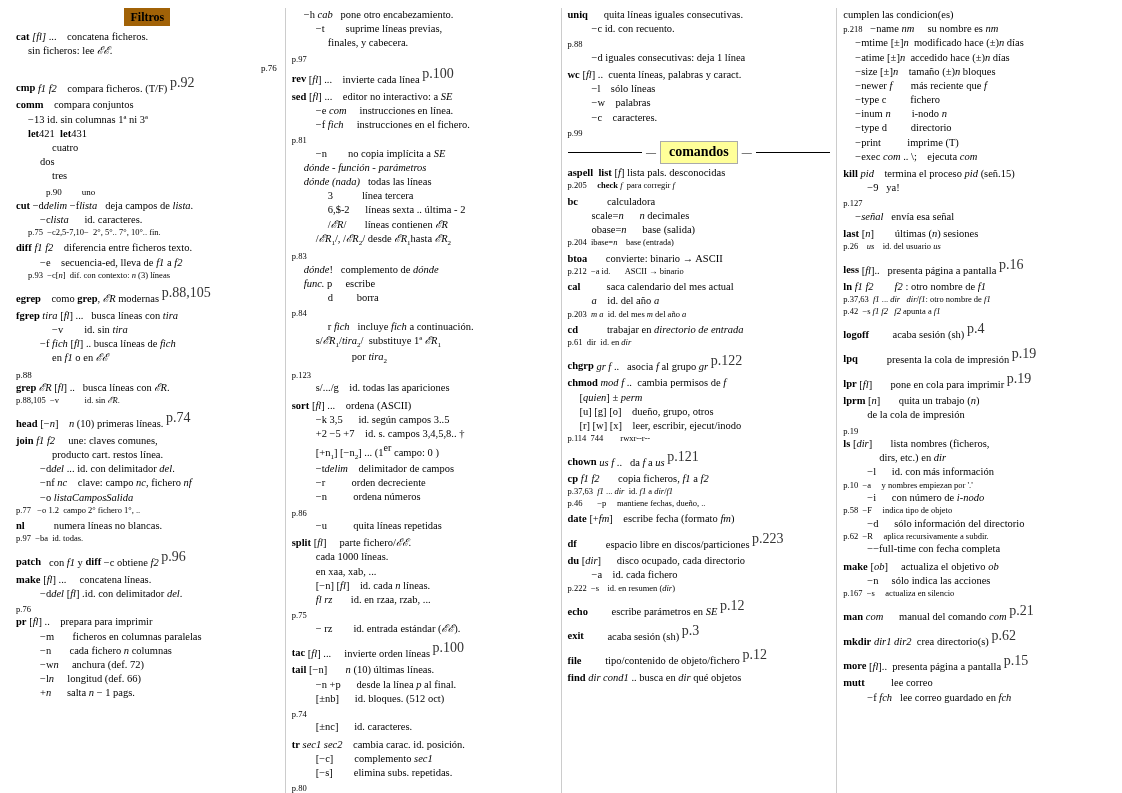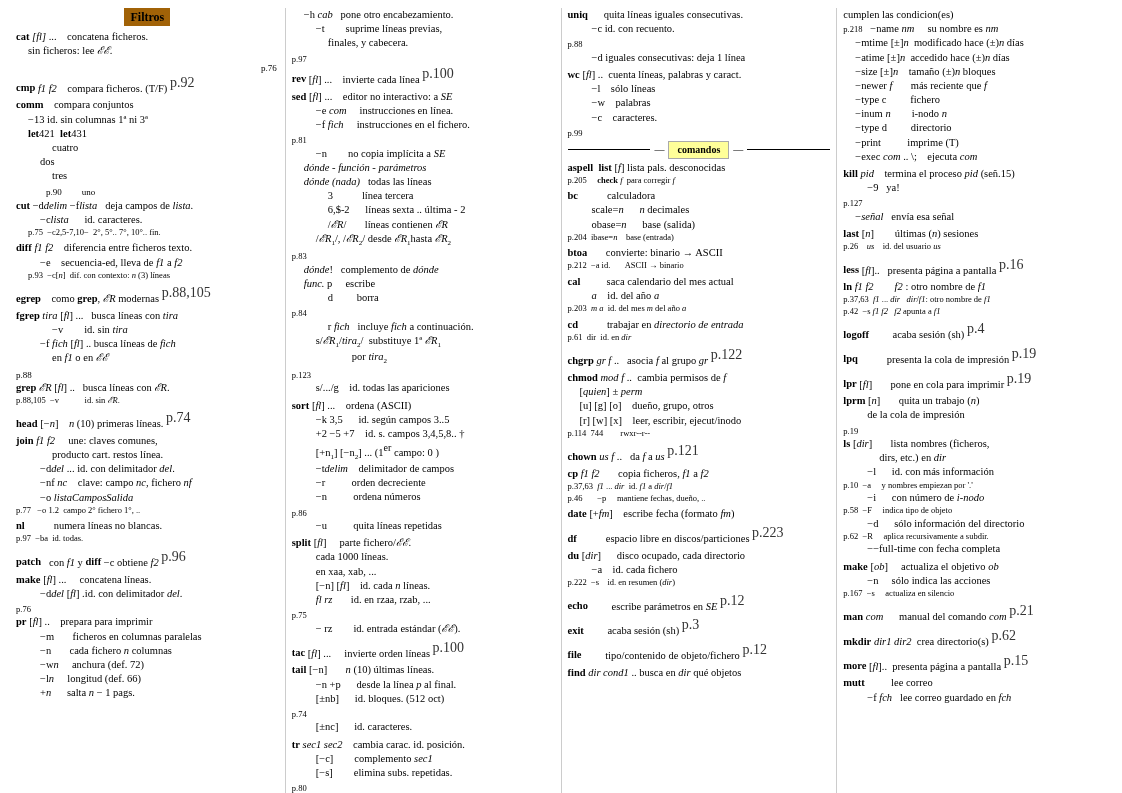--- a/index.html
+++ b/index.html
@@ -38,21 +38,21 @@
       text-align: center;
       margin-bottom: 4px;
     }
     .cmd-title {
       text-align: center;
       font-weight: bold;
       background: #ffff99;
       border: 1px solid #aaa;
       display: inline-block;
       padding: 1px 8px;
-      font-size: 10px;
+      font-size: 14px;
     }
     .entry-block { margin-bottom: 3px; }
 
     b, strong { font-weight: bold; margin-top: 12px; }
     em, i { font-style: italic; }
     .page-ref {
       font-size: 14px;
       vertical-align: super;
       color: #333;
     }

